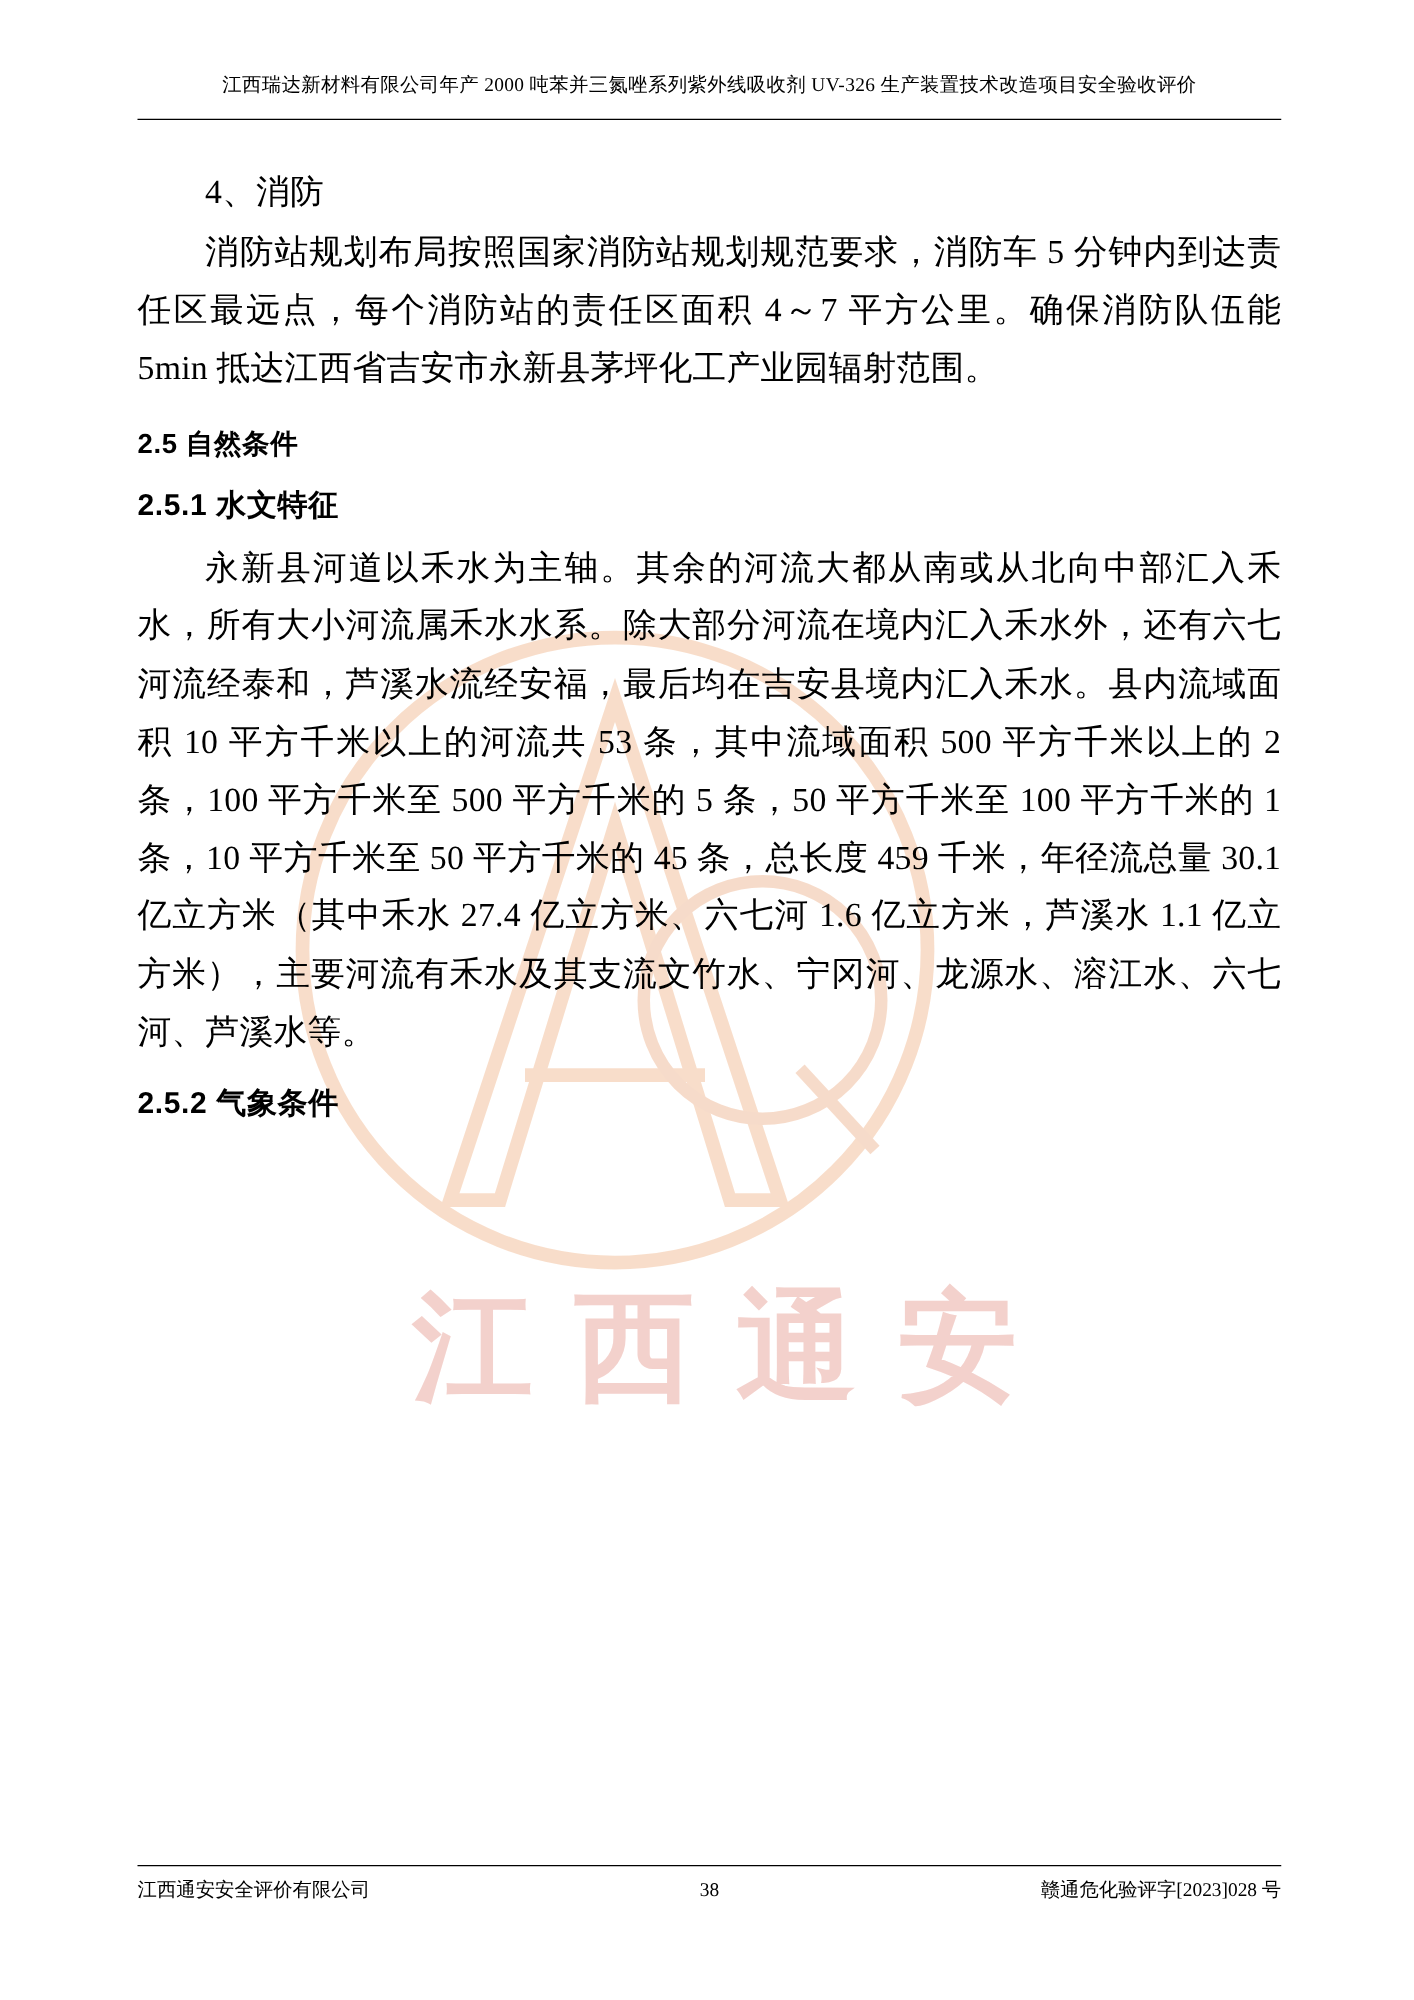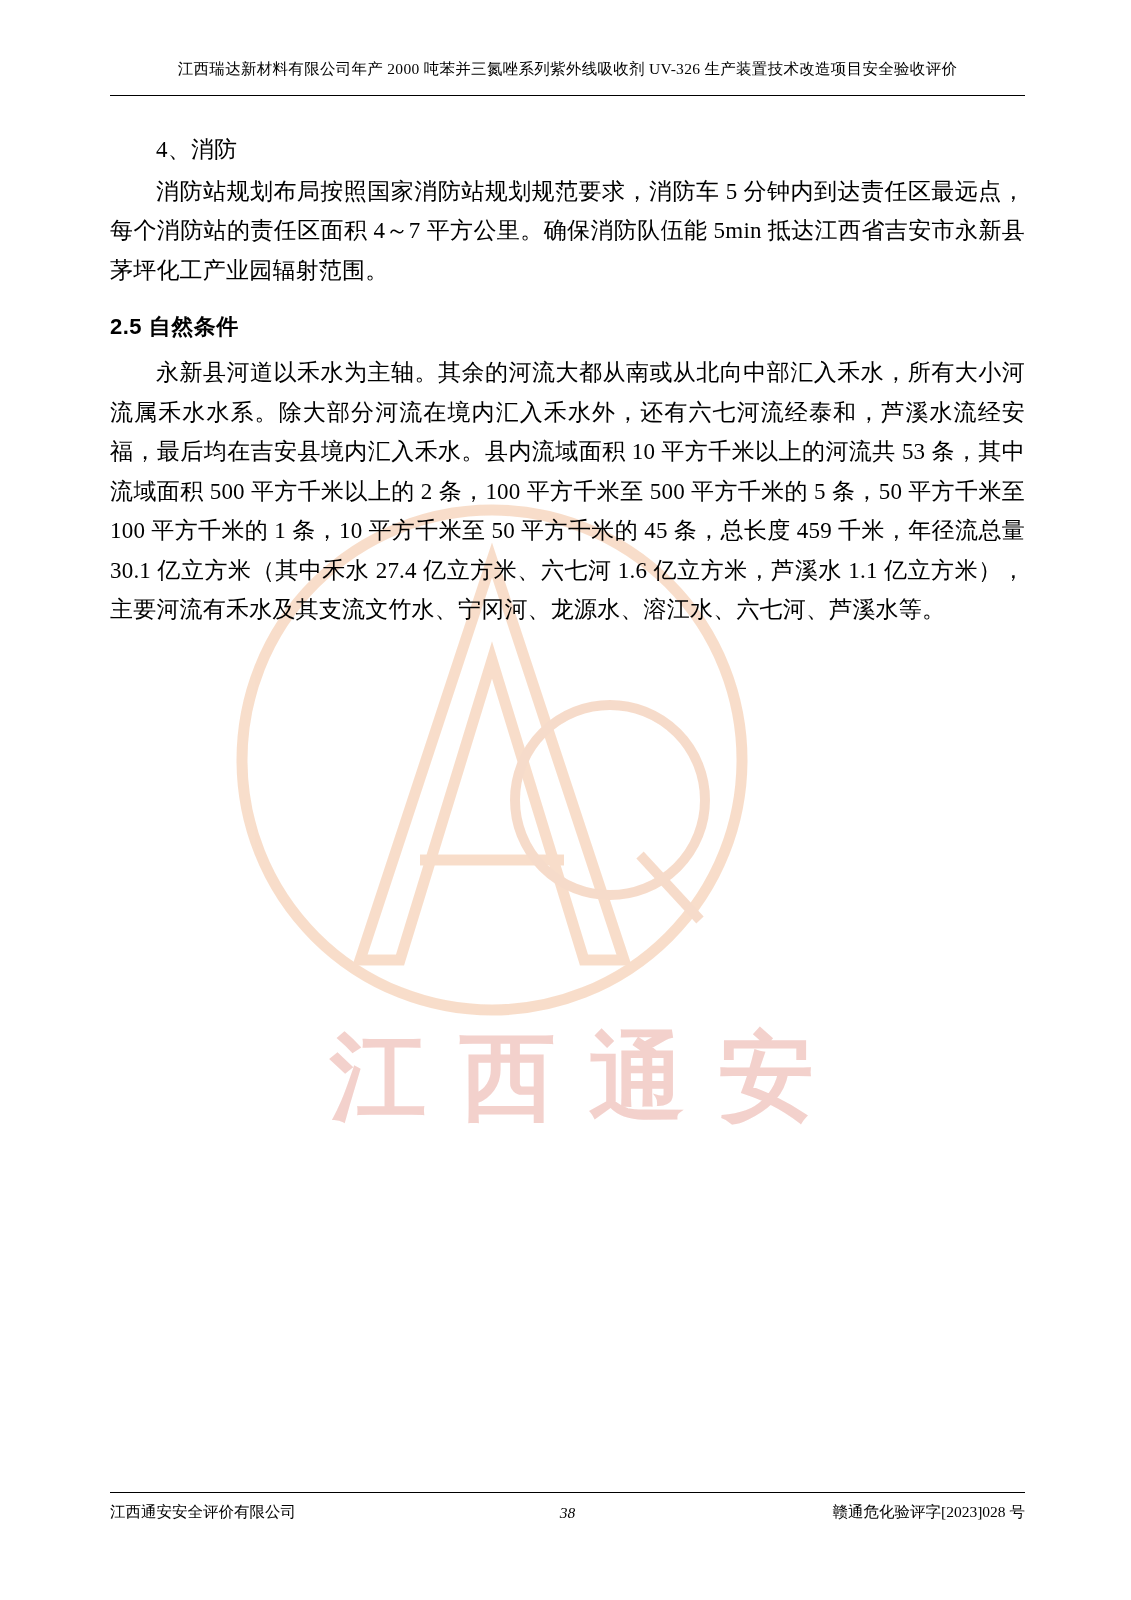--- a/index.html
+++ b/index.html
@@ -55,21 +55,21 @@
   
   .content {
     position: absolute;
     left: 110px;
     top: 130px;
     width: 915px;
     z-index: 2;
   }
   p {
     margin: 0 0 2px 0;
-    font-size: 23px;
+    font-size: 27px;
     line-height: 1.72;
     text-align: justify;
     text-justify: inter-ideograph;
     letter-spacing: 0.2px;
   }
   p.indent {
     text-indent: 2em;
   }
   h2.sec {
     font-family: "Liberation Sans", "DejaVu Sans", sans-serif;
@@ -108,21 +108,20 @@
     align-items: center;
     font-size: 15.5px;
     z-index: 2;
   }
   .footer .center {
     position: absolute;
     left: 0;
     right: 0;
     text-align: center;
     font-size: 15.5px;
-    font-style: italic;
   }
 </style>
 </head>
 <body>
 
 <div class="page">
 
   <svg class="watermark" viewBox="0 0 1131 1600" xmlns="http://www.w3.org/2000/svg">
     <g opacity="0.55">
 
@@ -140,22 +139,24 @@
   </svg>
 
   <div class="header">江西瑞达新材料有限公司年产 2000 吨苯并三氮唑系列紫外线吸收剂 UV-326 生产装置技术改造项目安全验收评价</div>
   <div class="header-rule"></div>
 
   <div class="content">
     <p class="indent">4、消防</p>
     <p class="indent">消防站规划布局按照国家消防站规划规范要求，消防车 5 分钟内到达责任区最远点，每个消防站的责任区面积 4～7 平方公里。确保消防队伍能 5min 抵达江西省吉安市永新县茅坪化工产业园辐射范围。</p>
 
     <h2 class="sec">2.5 自然条件</h2>
+    <h3 class="subsec">2.5.1 水文特征</h3>
     <p class="indent">永新县河道以禾水为主轴。其余的河流大都从南或从北向中部汇入禾水，所有大小河流属禾水水系。除大部分河流在境内汇入禾水外，还有六七河流经泰和，芦溪水流经安福，最后均在吉安县境内汇入禾水。县内流域面积 10 平方千米以上的河流共 53 条，其中流域面积 500 平方千米以上的 2 条，100 平方千米至 500 平方千米的 5 条，50 平方千米至 100 平方千米的 1 条，10 平方千米至 50 平方千米的 45 条，总长度 459 千米，年径流总量 30.1 亿立方米（其中禾水 27.4 亿立方米、六七河 1.6 亿立方米，芦溪水 1.1 亿立方米），主要河流有禾水及其支流文竹水、宁冈河、龙源水、溶江水、六七河、芦溪水等。</p>
 
+    <h3 class="subsec">2.5.2 气象条件</h3>
   </div>
 
   <div class="footer-rule"></div>
   <div class="footer">
     <span>江西通安安全评价有限公司</span>
     <span class="center">38</span>
     <span>赣通危化验评字[2023]028 号</span>
   </div>
 
 </div>

